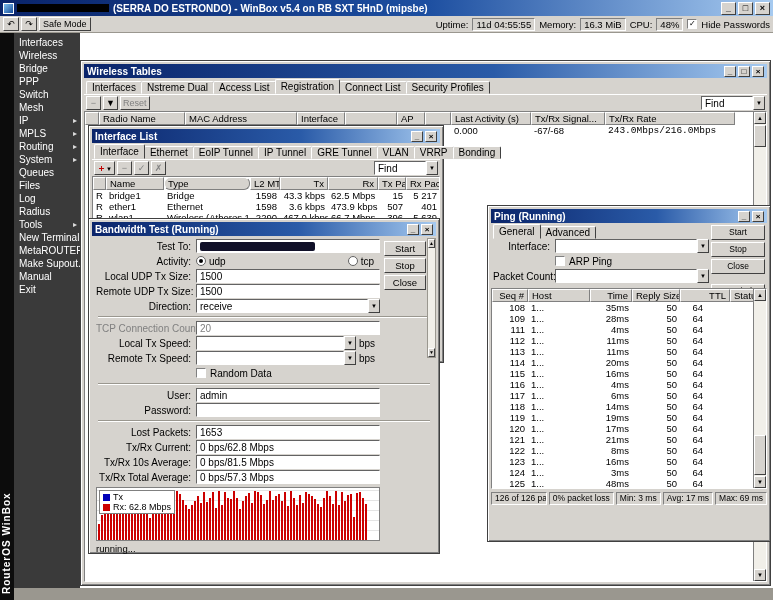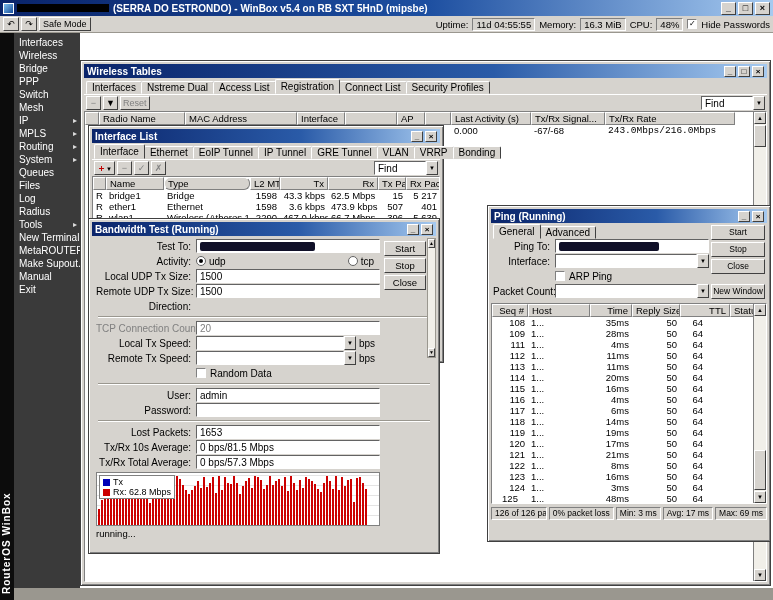--- a/index.html
+++ b/index.html
@@ -363,28 +363,20 @@
         <span class="tb-btn">_</span>
         <span class="tb-btn">×</span>
       </div>
       <div class="pg-body">
         <div class="pg-left">
           <div class="tabs">
               <div class="tab active">General</div>
               <div class="tab">Advanced</div>
             </div>
           <div class="frow">
-            <span class="flabel">Ping To:</span>
-            <span class="ffield">
-                <span class="inp f1">
-                  <span class="redact" style="width:100px;height:9px;"></span>
-                </span>
-              </span>
-          </div>
-          <div class="frow">
             <span class="flabel">Interface:</span>
             <span class="ffield">
                 <span class="inp f1"></span>
                 <span class="ddbtn">▼</span>
               </span>
           </div>
           <div class="frow">
             <span class="flabel"></span>
             <span class="ffield">
                 <span class="chk"></span>
@@ -538,21 +530,21 @@
               </div>
               <div class="trow">
                 <div class="tcell r" style="width: 36px;">124</div>
                 <div class="tcell" style="width: 62px;">1...</div>
                 <div class="tcell r" style="width: 42px;">3ms</div>
                 <div class="tcell r" style="width: 48px;">50</div>
                 <div class="tcell r" style="width: 26px;">64</div>
                 <div class="tcell" style="width: 36px;"></div>
               </div>
               <div class="trow">
-                <div class="tcell r" style="width: 36px; text-align: center;">125</div>
+                <div class="tcell r" style="width: 36px;">125</div>
                 <div class="tcell" style="width: 62px;">1...</div>
                 <div class="tcell r" style="width: 42px;">48ms</div>
                 <div class="tcell r" style="width: 48px;">50</div>
                 <div class="tcell r" style="width: 26px;">64</div>
                 <div class="tcell" style="width: 36px;"></div>
               </div>
             </div>
           <div class="vscroll">
             <span class="sarr top">▲</span>
             <span class="sthumb" style="top:auto;bottom:13px;height:40px;"></span>
@@ -607,20 +599,26 @@
         <div class="frow">
           <span class="flabel">Remote UDP Tx Size:</span>
           <span class="ffield">
               <span class="inp f1">
                 <span>1500</span>
               </span>
             </span>
         </div>
         <div class="frow">
           <span class="flabel">Direction:</span>
+          <span class="ffield">
+              <span class="inp f1">
+                <span>receive</span>
+              </span>
+              <span class="ddbtn">▼</span>
+            </span>
         </div>
         <div class="sep"></div>
         <div class="frow">
           <span class="flabel disabled">TCP Connection Count:</span>
           <span class="ffield">
               <span class="inp f1 disabled">
                 <span>20</span>
               </span>
             </span>
         </div>
@@ -663,20 +661,28 @@
                 <span></span>
               </span>
             </span>
         </div>
         <div class="sep"></div>
         <div class="frow">
           <span class="flabel">Lost Packets:</span>
           <span class="ffield">
               <span class="inp f1">
                 <span>1653</span>
+              </span>
+            </span>
+        </div>
+        <div class="frow">
+          <span class="flabel">Tx/Rx Current:</span>
+          <span class="ffield">
+              <span class="inp f1">
+                <span>0 bps/62.8 Mbps</span>
               </span>
             </span>
         </div>
         <div class="frow">
           <span class="flabel">Tx/Rx 10s Average:</span>
           <span class="ffield">
               <span class="inp f1">
                 <span>0 bps/81.5 Mbps</span>
               </span>
             </span>

